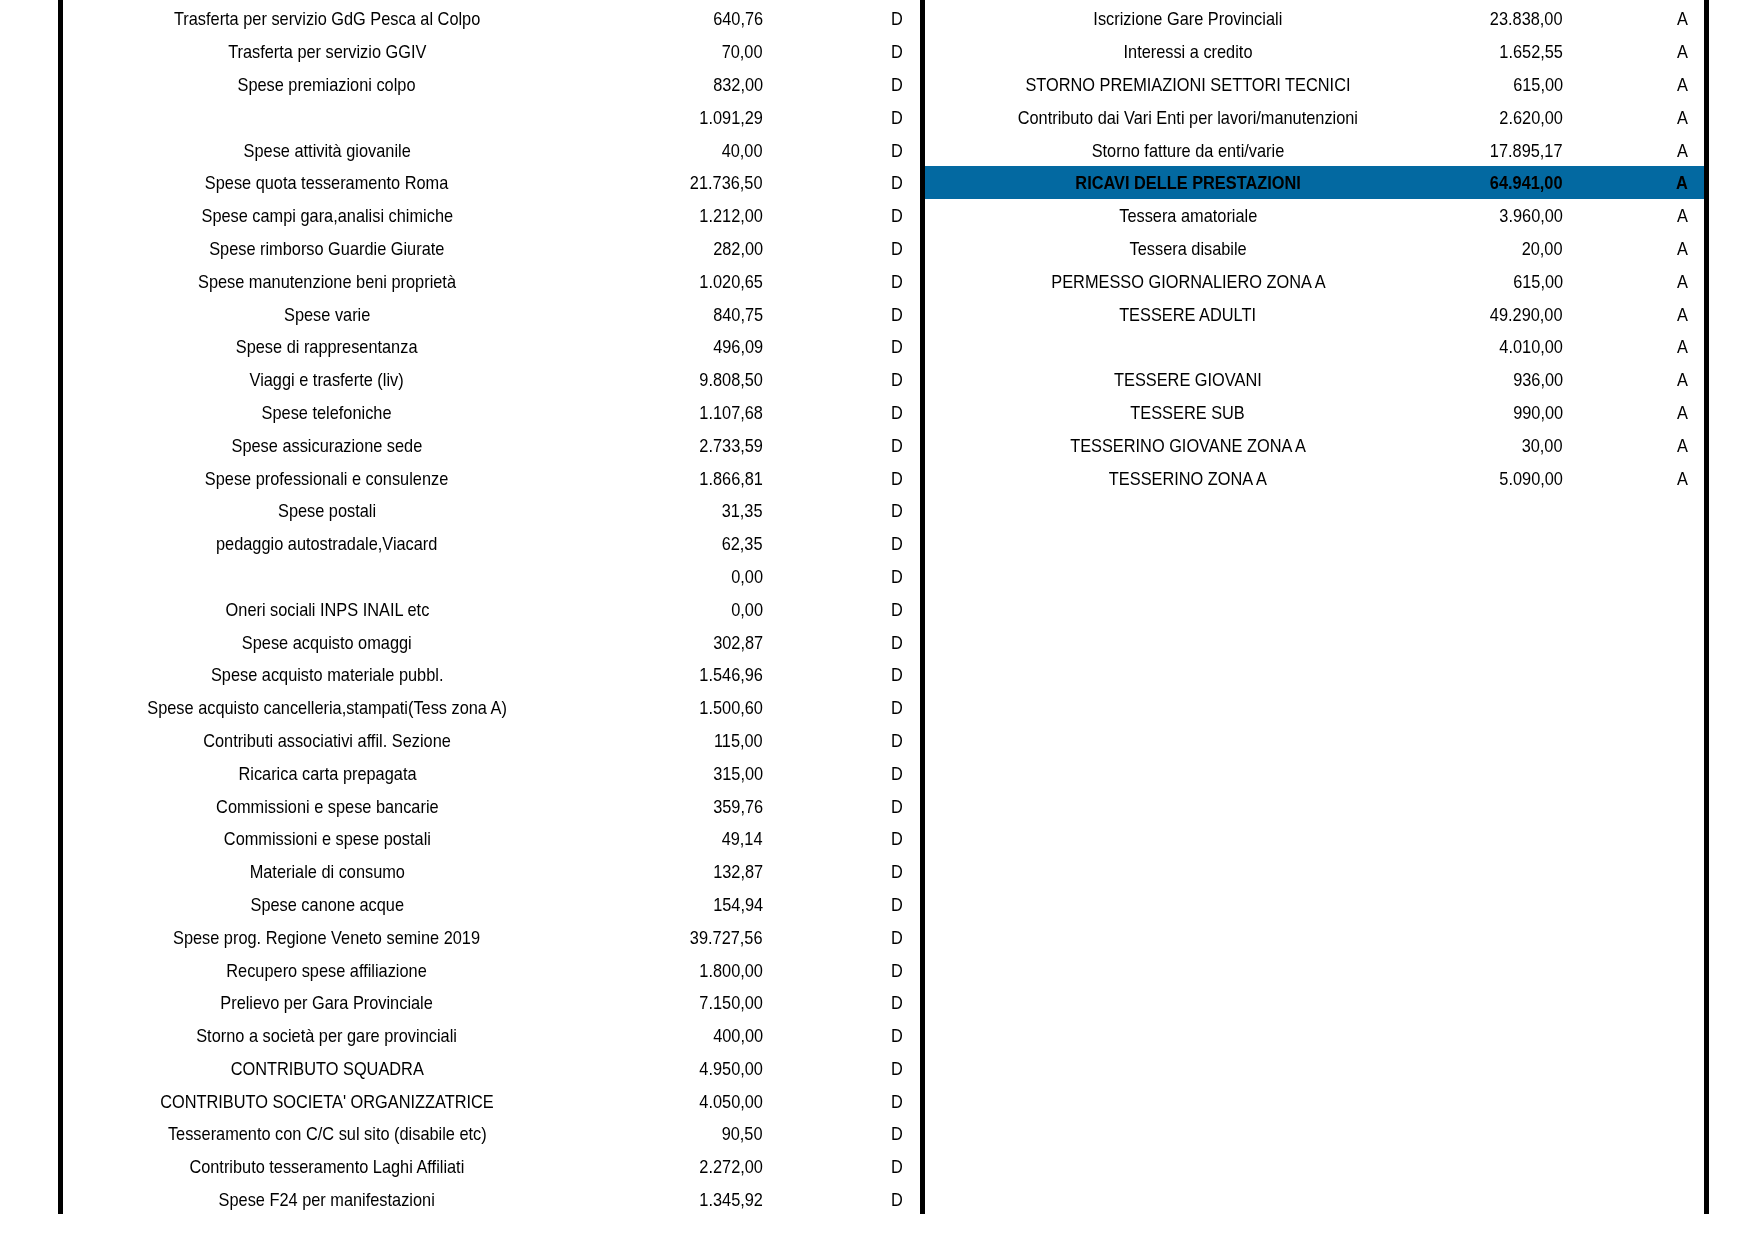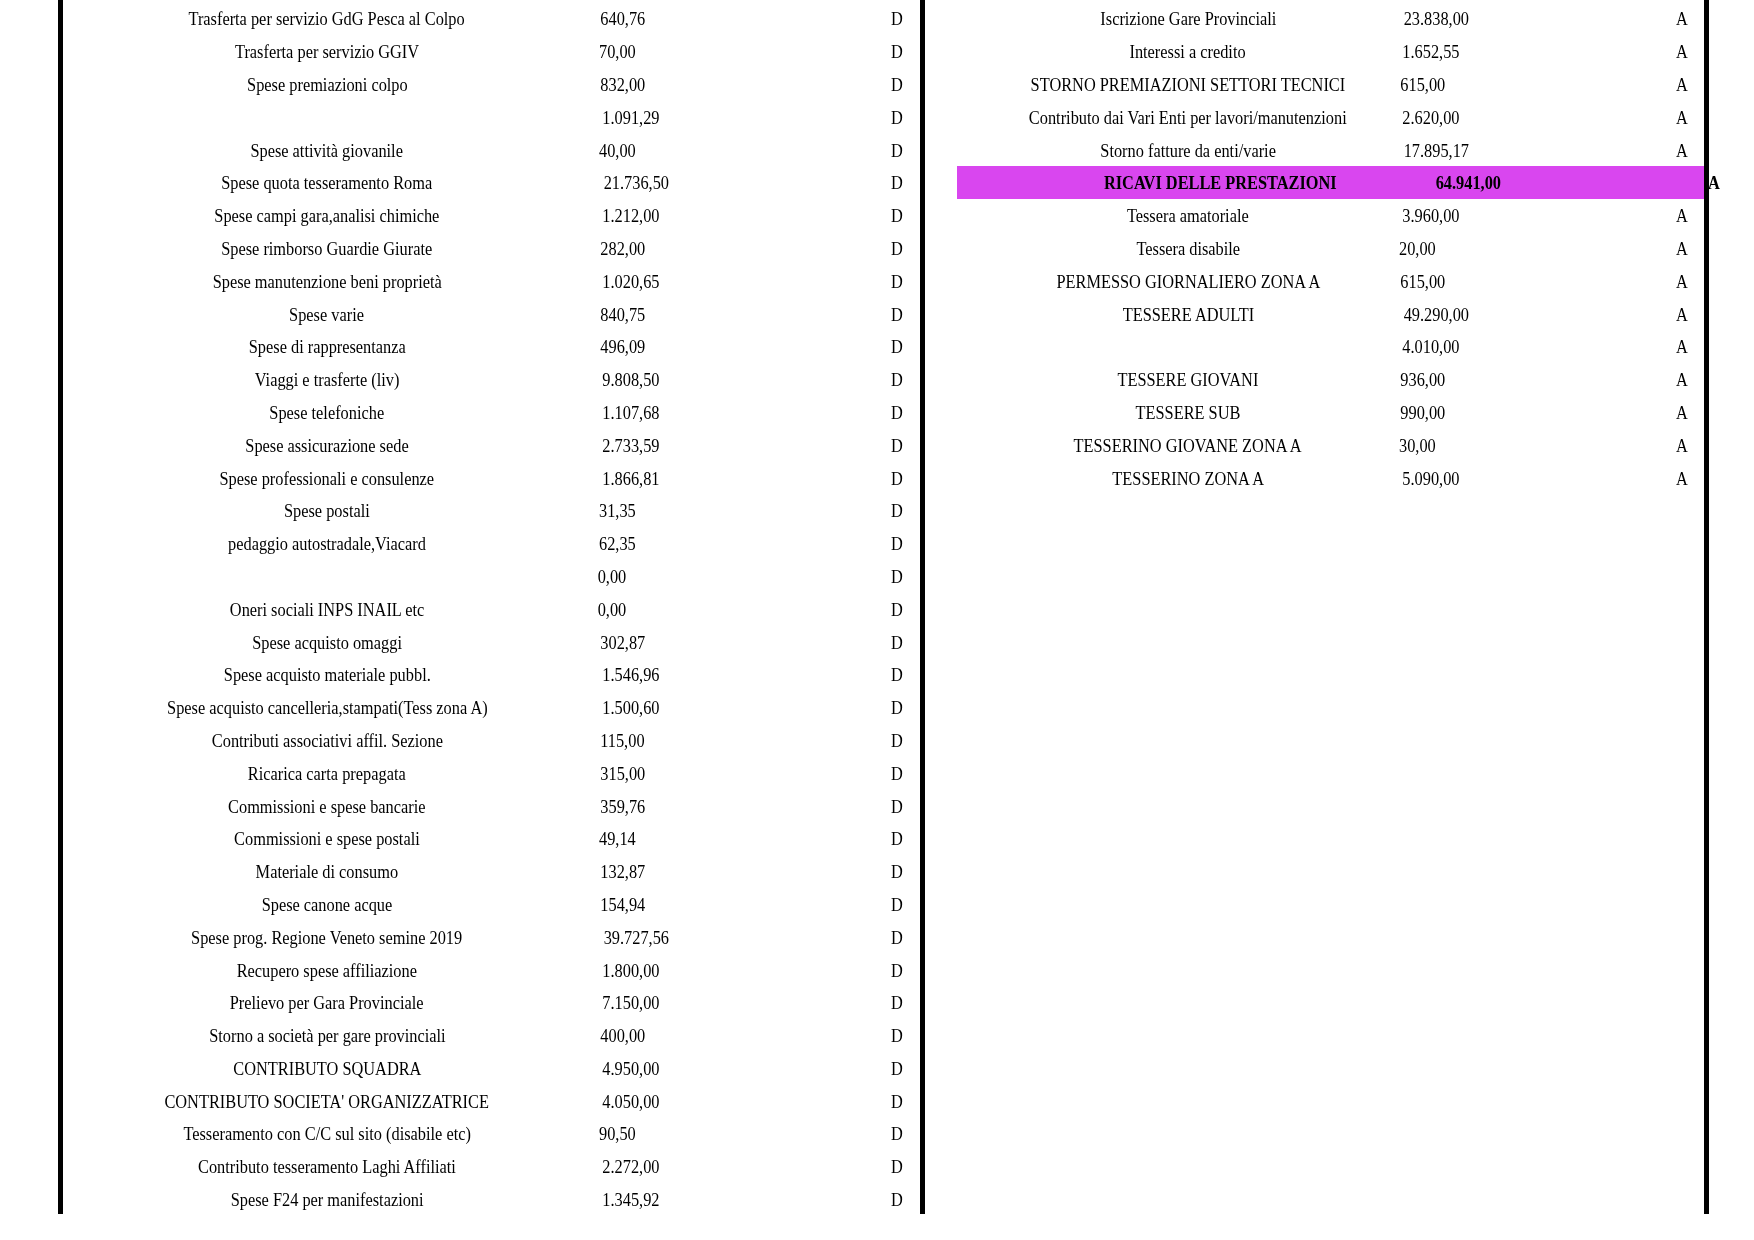--- a/index.html
+++ b/index.html
@@ -1,21 +1,21 @@
 <!DOCTYPE html>
 <html><head>
 <meta charset="utf-8">
 <style>
   html,body{margin:0;padding:0;background:#ffffff;}
   .stage{
     position:relative;
     width:1754px;height:1240px;
     background:#ffffff;
     overflow:hidden;
-    font-family:Liberation Serif, serif;
+    font-family:Liberation Sans, sans-serif;
     font-size:19px;
     color:#000000;
   }
   .vline{
     position:absolute;top:0;width:5px;height:1214px;background:#000000;
   }
   .vline.left{left:58px;}
   .vline.divider{left:920px;}
   .vline.right{left:1704px;}
   .rows{
@@ -26,21 +26,21 @@
   .row{
     position:relative;height:32.8px;
   }
   .cell{
     position:absolute;top:0;height:32.8px;
     display:flex;align-items:center;
     white-space:nowrap;overflow:visible;
     line-height:1;
   }
   .cell.desc{justify-content:center;}
-  .cell.amount{}
+  .cell.amount{justify-content:flex-end;}
   .cell.marker{justify-content:center;}
   .left-rows .cell.desc{left:14px;width:500px;}
   .left-rows .cell.amount{left:530px;width:170px;}
   .left-rows .cell.marker{left:809px;width:50px;}
   .right-rows .cell.desc{left:13px;width:500px;}
   .right-rows .cell.amount{left:468px;width:170px;}
   .right-rows .cell.marker{left:732px;width:50px;}
   .txt{display:inline-block;transform:scaleX(0.86);transform-origin:center center;}
   .cell.amount .txt{transform-origin:right center;}
   .row.highlight{font-weight:bold;}
@@ -505,21 +505,21 @@
     <div class="cell desc">
           <span class="txt">Storno fatture da enti/varie</span>
         </div>
     <div class="cell amount">
           <span class="txt">17.895,17</span>
         </div>
     <div class="cell marker">
           <span class="txt">A</span>
         </div>
   </div>
-      <div class="row highlight" style="background: #d946ef; margin-left: 32px;">
+      <div class="row highlight" style="background: #0369a1;">
     <div class="cell desc">
           <span class="txt">RICAVI DELLE PRESTAZIONI</span>
         </div>
     <div class="cell amount">
           <span class="txt">64.941,00</span>
         </div>
     <div class="cell marker">
           <span class="txt">A</span>
         </div>
   </div>

